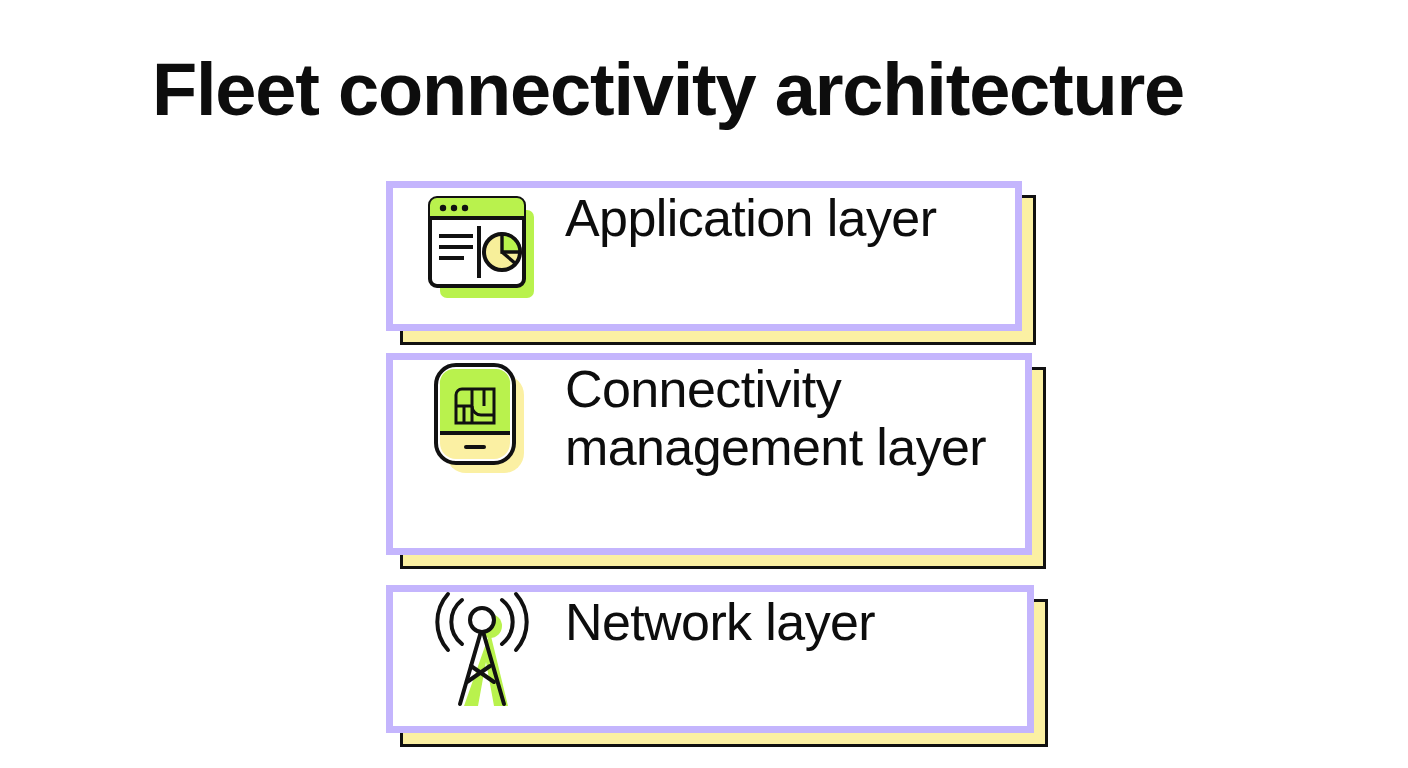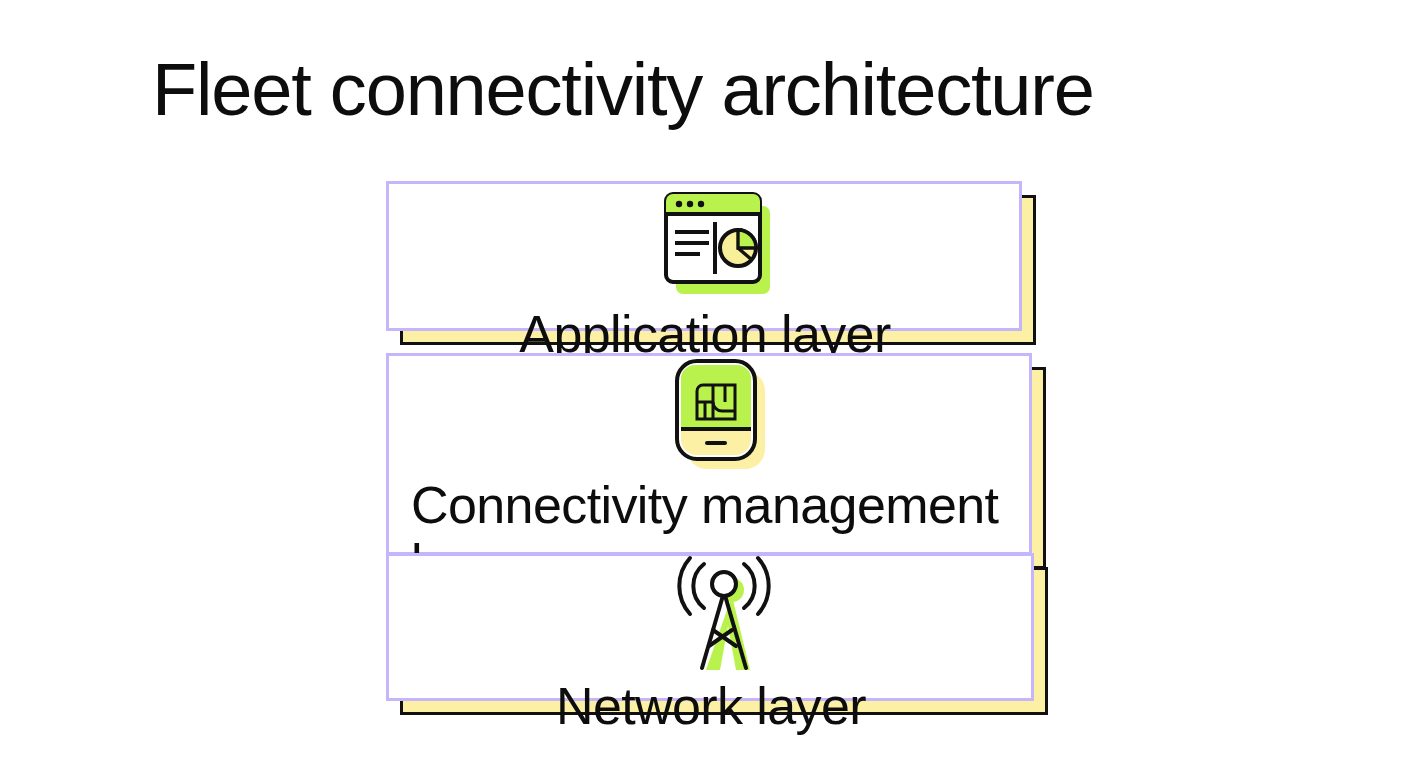--- a/index.html
+++ b/index.html
@@ -16,21 +16,21 @@
     color: #111111;
   }
 
   
   .page-title {
     position: absolute;
     left: 152px;
     top: 44px;
     font-size: 74px;
     line-height: 92px;
-    font-weight: 400;
+    font-weight: 700;
     letter-spacing: -1.2px;
     color: #0d0d0d;
     white-space: nowrap;
   }
 
   
   .layer-stack {
     position: absolute;
     left: 386px;
     top: 181px;
@@ -51,25 +51,25 @@
     border: 3px solid #111111;
     box-sizing: border-box;
   }
   .card-face {
     position: absolute;
     left: 0;
     top: 0;
     width: 100%;
     height: 100%;
     background: #ffffff;
-    border: 3px solid #c4b5fd;
+    border: 7px solid #c4b5fd;
     box-sizing: border-box;
     display: flex;
-    flex-direction: column;
-    align-items: center;
+    flex-direction: row;
+    align-items: flex-start;
   }
 
   .card-icon {
     flex: 0 0 auto;
     margin-left: 30px;
     width: 120px;
     height: 120px;
     display: flex;
     align-items: center;
     justify-content: center;
@@ -81,21 +81,21 @@
     font-size: 52px;
     line-height: 60px;
     font-weight: 400;
     letter-spacing: -0.6px;
     color: #0d0d0d;
   }
 
   
   #card-0 { left: 0px;  top: 0px;   width: 636px; height: 150px; }
   #card-1 { left: 0px;  top: 172px; width: 646px; height: 202px; }
-  #card-2 { left: 0px;  top: 372px; width: 648px; height: 148px; }
+  #card-2 { left: 0px;  top: 404px; width: 648px; height: 148px; }
 
   #card-1 .card-label { line-height: 58px; }
 
   svg { display: block; overflow: visible; }
 </style>
 </head>
 <body>
 
 <div class="page-title">Fleet connectivity architecture</div>
 

